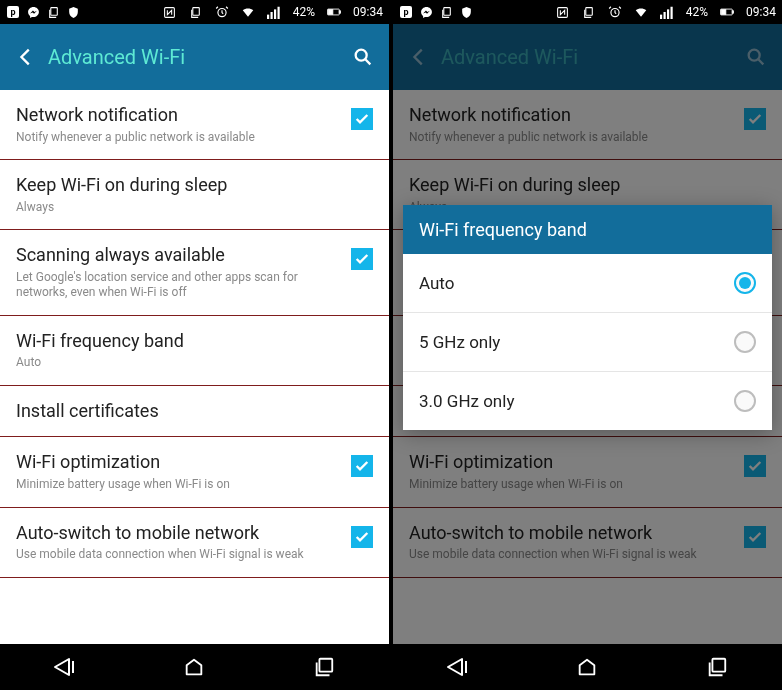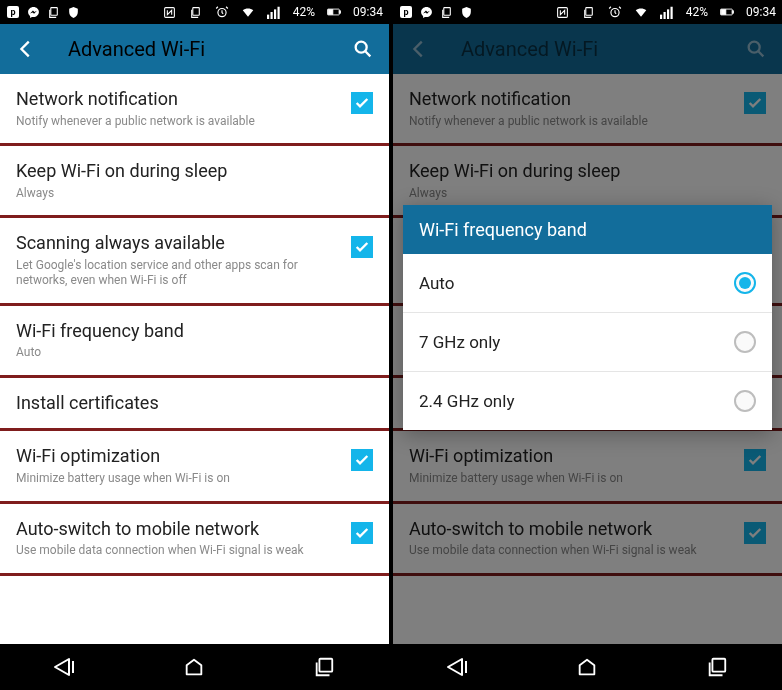--- a/index.html
+++ b/index.html
@@ -7,28 +7,28 @@
   .wrap { width:782px; height:690px; display:flex; gap:4px; background:#000; }
   .phone { width:389px; height:690px; background:#fff; position:relative; overflow:hidden; }
 
   
   .statusbar { height:24px; background:#000; color:#fff; display:flex; align-items:center; padding:0 6px; font-size:12px; font-weight:400; }
   .statusbar .left { display:flex; gap:6px; align-items:center; }
   .statusbar .right { flex:1; display:flex; gap:12px; align-items:center; justify-content:flex-end; }
   .sicon { width:14px; height:14px; display:inline-flex; align-items:center; justify-content:center; }
 
   
-  .appbar { height:50px; background:#126d9b; color:#000000; display:flex; align-items:center; padding:0 12px;gap:20px; }
+  .appbar { height:66px; background:#126d9b; color:#5eead4; display:flex; align-items:center; padding:0 12px; }
   .back { width:28px; display:flex; align-items:center; justify-content:center; }
   .appbar .title { font-size:20px; font-weight:400; margin-left:8px; flex:1; }
   .search { width:28px; display:flex; align-items:center; justify-content:center; }
 
   
   .list { background:#fff; }
-  .row { padding:14px 16px 14px 16px; display:flex; align-items:flex-start; border-bottom:3px solid #7f1d1d; }
+  .row { padding:14px 16px 14px 16px; display:flex; align-items:flex-start; border-bottom:1px solid #7f1d1d; }
   .row .text { flex:1; padding-right:10px; }
   .row .title { font-size:18px; color:#222; font-weight:400; line-height:1.25; }
   .row .sub { font-size:12px; color:#8a8a8a; margin-top:3px; line-height:1.3; }
   .check { width:22px; height:22px; background:#14b5ea; display:flex; align-items:center; justify-content:center; margin-top:4px; flex-shrink:0; }
   .check svg { display:block; }
 
   
   .navbar { position:absolute; bottom:0; left:0; right:0; height:46px; background:#000; display:flex; align-items:center; justify-content:space-around; }
   .navbtn { display:flex; align-items:center; justify-content:center; width:60px; height:46px; }
 
@@ -377,25 +377,25 @@
 
     <div class="dim-overlay"></div>
 
     <div class="dialog">
       <div class="dialog-header">Wi-Fi frequency band</div>
       <div class="dialog-row">
         <div class="label">Auto</div>
         <div class="radio selected"></div>
       </div>
       <div class="dialog-row">
-        <div class="label">7 GHz only</div>
+        <div class="label">5 GHz only</div>
         <div class="radio"></div>
       </div>
       <div class="dialog-row">
-        <div class="label">2.4 GHz only</div>
+        <div class="label">3.0 GHz only</div>
         <div class="radio"></div>
       </div>
     </div>
 
     <div class="navbar">
       <div class="navbtn">
           <svg width="28" height="22" viewBox="0 0 28 22" fill="none" stroke="#fff" stroke-width="2">
             <path d="M18 3v16l-14-8z" stroke-linejoin="round"></path>
             <path d="M22 5v12"></path>
           </svg>

